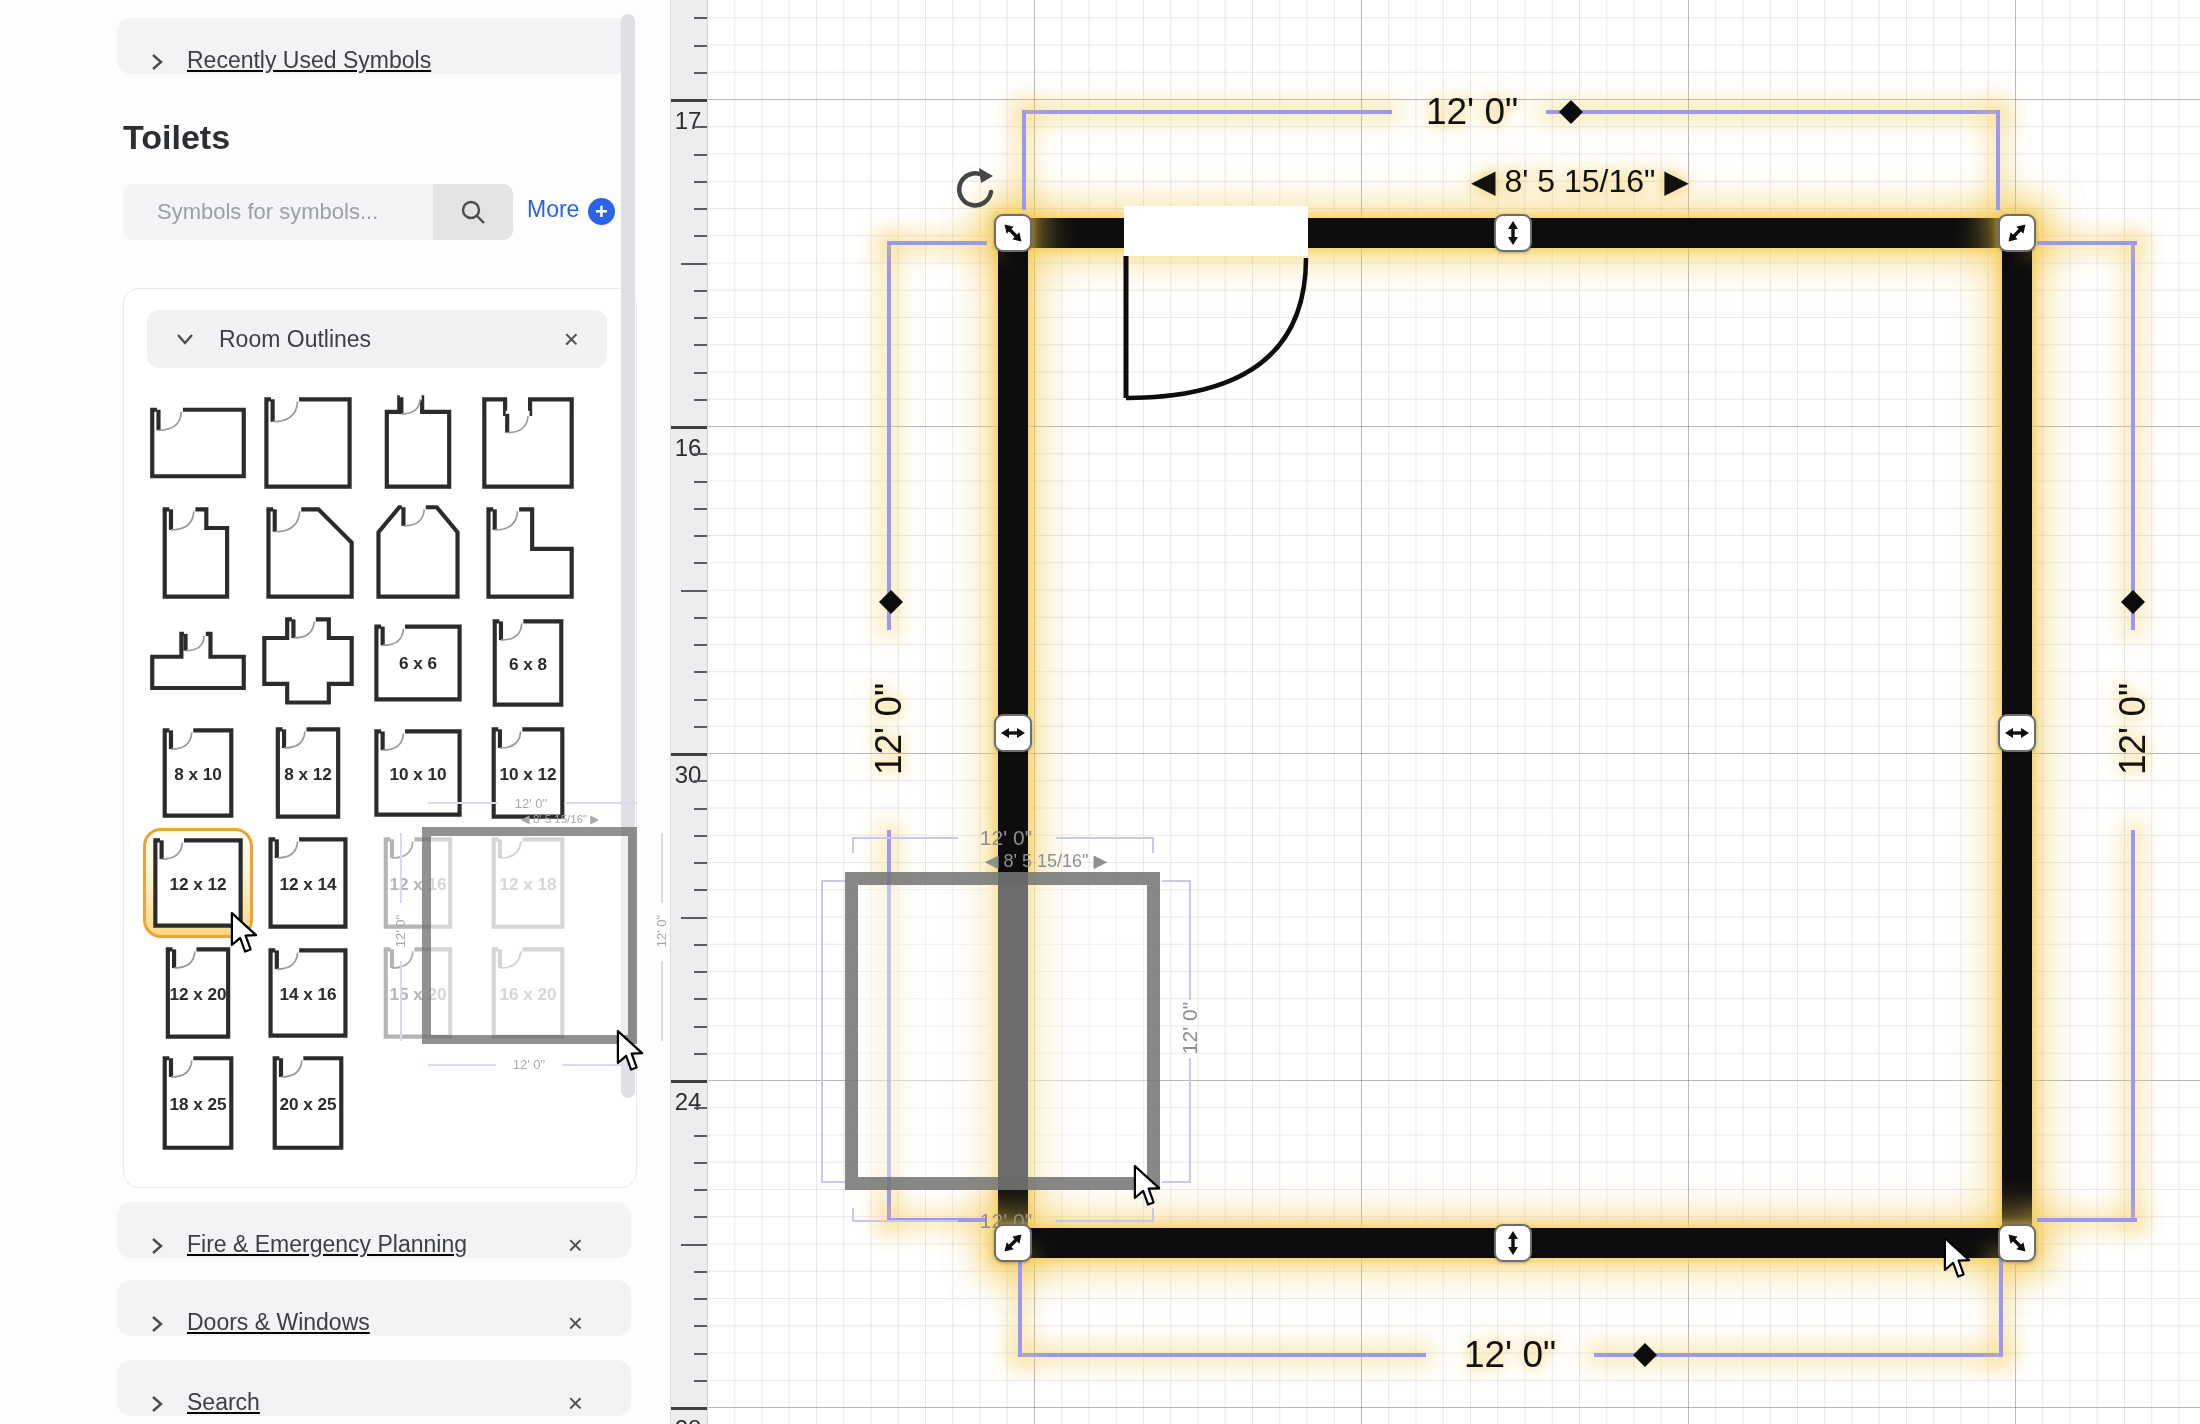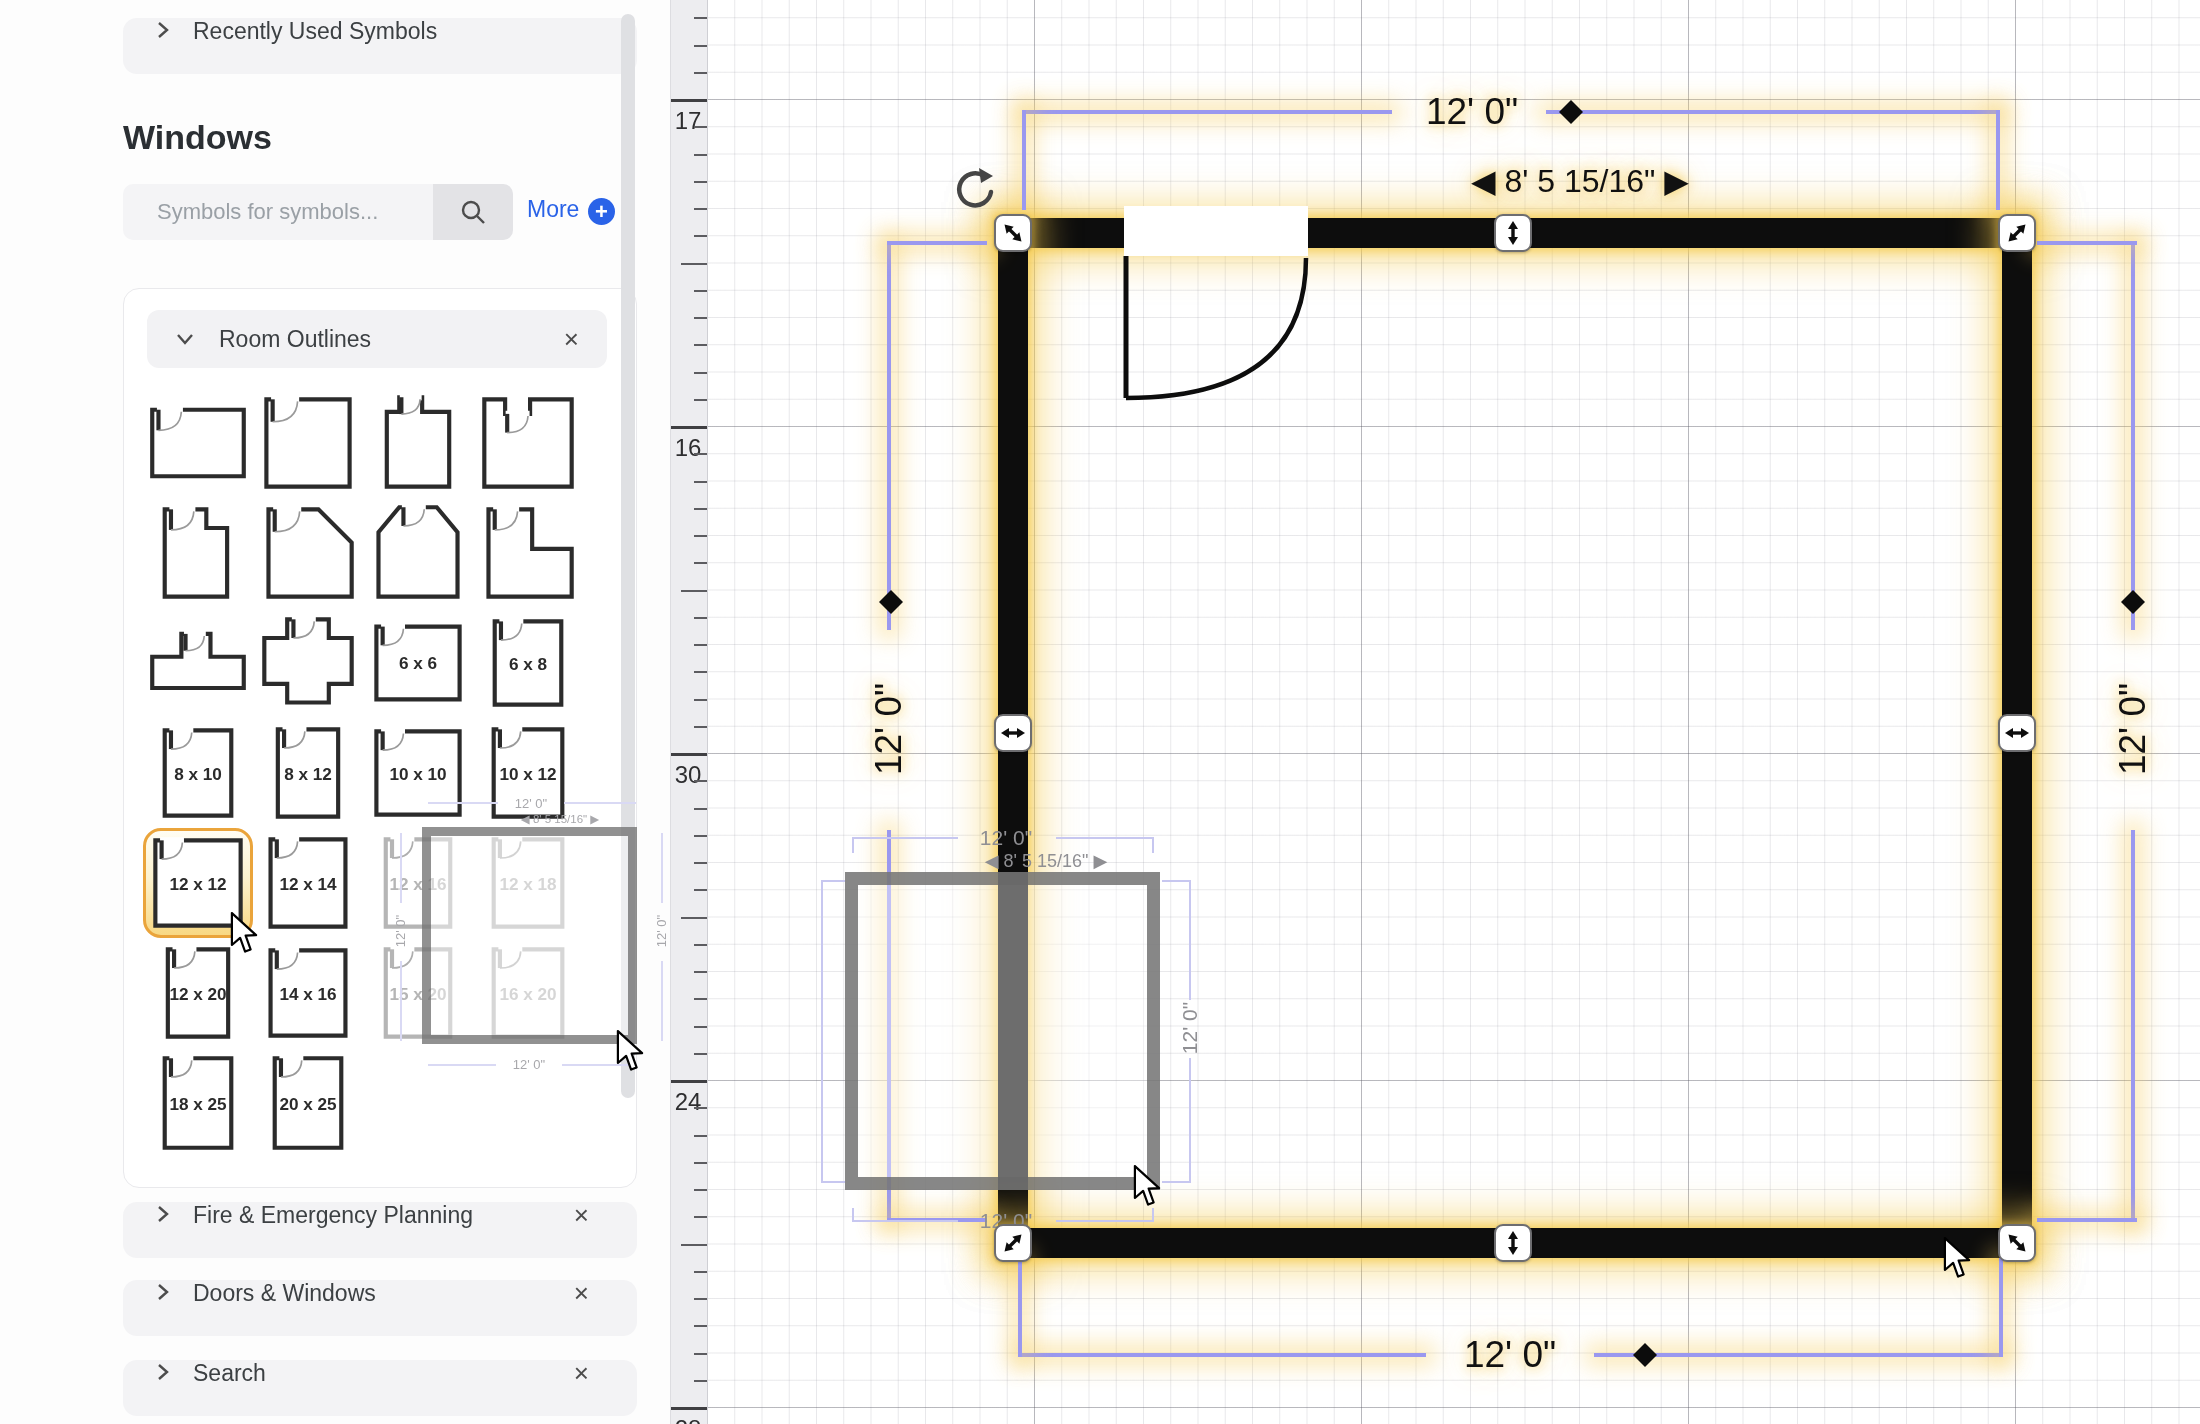--- a/index.html
+++ b/index.html
@@ -3,22 +3,22 @@
 <meta charset="utf-8">
 <style>
   * { margin:0; padding:0; box-sizing:border-box; }
   html,body { width:2200px; height:1424px; overflow:hidden; background:#fff;
     font-family:"Liberation Sans", sans-serif; }
   .abs { position:absolute; }
   #stage { position:relative; width:2200px; height:1424px; }
 
   
   #sidebar { position:absolute; left:0; top:0; width:670px; height:1424px; background:#fdfdfd; z-index:5; }
-  .pill { position:absolute; left:123px; width:514px; height:56px; background:#f3f3f5;
-    border-radius:14px; display:flex; align-items:flex-start; cursor:pointer; }
+  .pill { position:absolute; left:117px; width:514px; height:56px; background:#f3f3f5;
+    border-radius:14px; display:flex; align-items:flex-end; cursor:pointer;text-decoration:underline; }
   .pill .chev { margin-left:32px; display:flex; }
   .pill .lbl { margin-left:22px; font-size:23px; color:#3c4043; }
   .pill .x { position:absolute; right:48px; font-size:26px; color:#4c4c4c; line-height:1; }
   #symbols-title { position:absolute; left:123px; top:118px; font-size:34px; font-weight:700; color:#2b2f33; }
   #search-field { position:absolute; left:123px; top:184px; width:390px; height:56px;
     background:#f4f4f6; border-radius:10px; display:flex; align-items:center; }
   #search-field .ph { margin-left:34px; font-size:22px; color:#9aa0a6; }
   #search-btn { position:absolute; left:433px; top:184px; width:80px; height:56px;
     background:#e3e3e6; border-radius:0 10px 10px 0; display:flex; align-items:center; justify-content:center; }
   #more-link { position:absolute; left:527px; top:196px; font-size:23px; color:#2a63e8; cursor:pointer; }
@@ -99,21 +99,21 @@
 
     <div class="pill" style="top:18px">
       <span class="chev">
         <svg width="16" height="24" viewBox="0 0 16 24">
             <polyline points="4,5 12,12 4,19" fill="none" stroke="#4c4c4c" stroke-width="2.4"></polyline>
           </svg>
       </span>
       <span class="lbl">Recently Used Symbols</span>
     </div>
 
-    <div id="symbols-title">Windows</div>
+    <div id="symbols-title">Toilets</div>
 
     <div id="search-field">
       <span class="ph">Symbols for symbols...</span>
     </div>
     <div id="search-btn">
       <svg width="28" height="28" viewBox="0 0 28 28">
         <circle cx="12" cy="12" r="8" fill="none" stroke="#4c4c4c" stroke-width="2.4"></circle>
         <line x1="18" y1="18" x2="25" y2="25" stroke="#4c4c4c" stroke-width="2.4"></line>
       </svg>
     </div>

